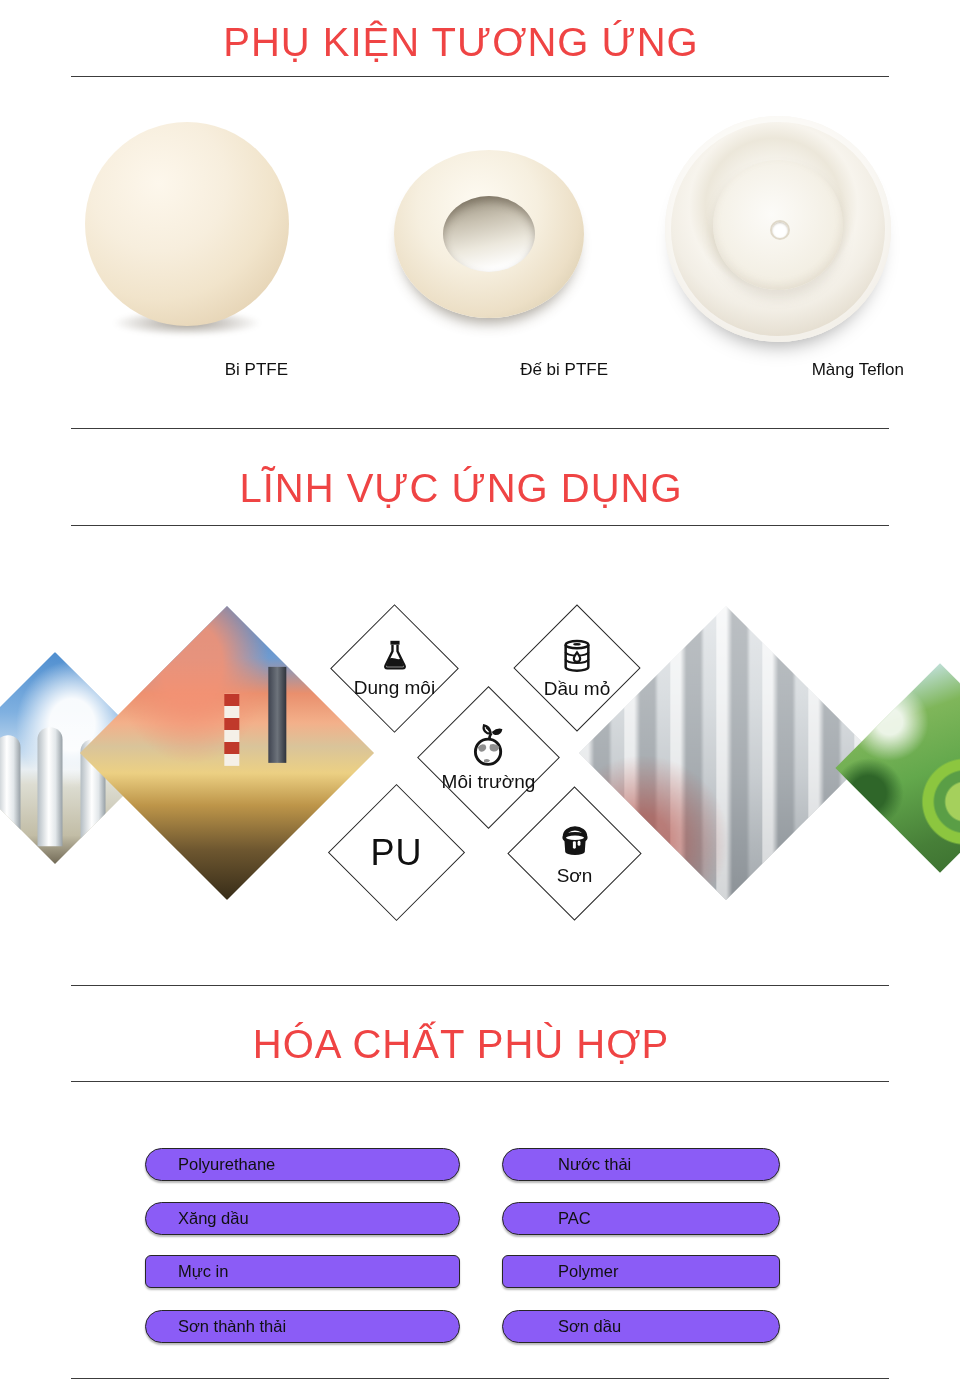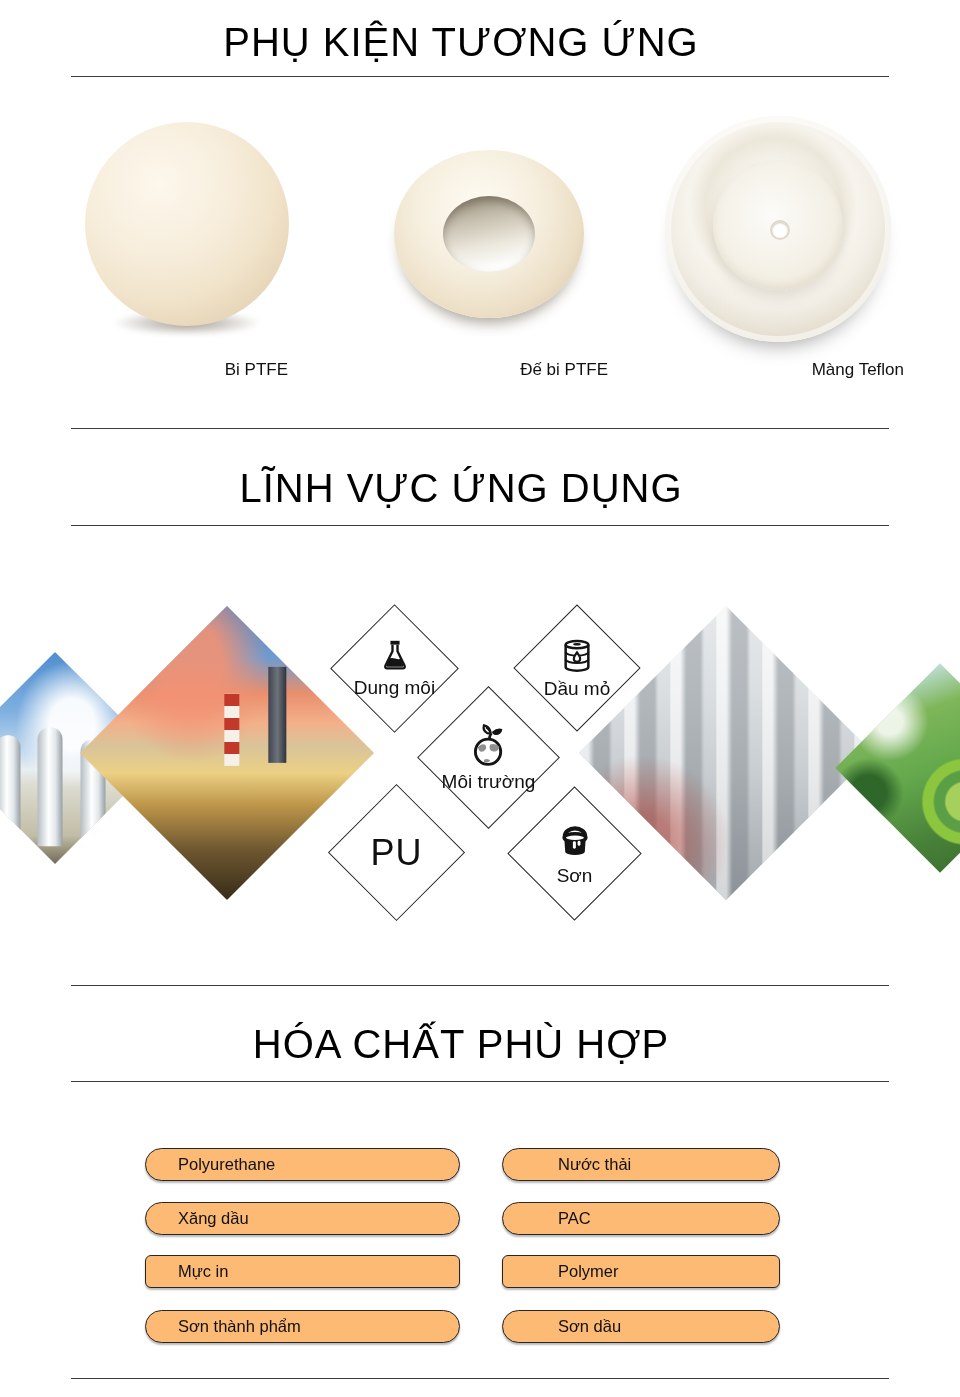--- a/index.html
+++ b/index.html
@@ -1,19 +1,19 @@
 <!DOCTYPE html>
 <html lang="vi"><head>
 <meta charset="utf-8">
 <style>
   html,body{margin:0;padding:0;background:#fff;}
   .page{position:relative;width:960px;height:1397px;background:#ffffff;overflow:hidden;
         font-family:"Liberation Sans",sans-serif;color:#1c1c1c;}
   .sec-title{position:absolute;left:0;width:922px;text-align:center;
-             font-size:40px;font-weight:400;letter-spacing:1px;color:#000000;white-space:nowrap;}
+             font-size:40px;font-weight:400;letter-spacing:1px;color:#ef4444;white-space:nowrap;}
   .rule{position:absolute;left:71px;width:818px;height:1px;background:#3c3c3c;}
 
   
   .ball{position:absolute;left:85px;top:122px;width:204px;height:204px;border-radius:50%;
         background:radial-gradient(circle at 36% 30%, #fdf7ec 0%, #f7eedd 35%, #f1e4cb 60%, #e5d3b4 82%, #d5c09c 97%);}
   .ball-shadow{position:absolute;left:112px;top:310px;width:150px;height:26px;border-radius:50%;
         background:radial-gradient(ellipse at center, rgba(70,58,40,.5) 0%, rgba(70,58,40,0) 70%);filter:blur(2px);}
   .seat{position:absolute;left:394px;top:150px;width:190px;height:168px;}
   .seat-outer{position:absolute;inset:0;border-radius:50%;
         background:radial-gradient(ellipse at 44% 34%, #fefbf3 0%, #f6efdf 40%, #ecdfc6 68%, #d8cbad 88%, #c4b696 100%);
@@ -73,21 +73,21 @@
       radial-gradient(circle at 26% 28%, rgba(255,255,255,.85) 0 6%, rgba(255,255,255,0) 18%),
       radial-gradient(circle at 62% 66%, #a5d05c 0 10%, #5a9e46 11% 16%, #8cc63f 17% 22%, rgba(0,0,0,0) 23%),
       radial-gradient(circle at 16% 62%, #2f6629 0 8%, rgba(0,0,0,0) 16%),
       radial-gradient(circle at 80% 44%, #3e7d33 0 7%, rgba(0,0,0,0) 14%),
       linear-gradient(160deg,#a9d3e8 0%,#cde8f2 10%,#7fb65a 28%,#63a84c 50%,#477f38 75%,#35682b 100%);}
 
   .icon{display:block;line-height:0;}
 
   
   .chem{position:absolute;left:145px;top:1148px;width:692px;height:200px;}
-  .pill{position:absolute;height:33px;box-sizing:border-box;background:#fdba74;border:1.5px solid #262626;
+  .pill{position:absolute;height:33px;box-sizing:border-box;background:#8b5cf6;border:1.5px solid #262626;
         border-radius:17px;display:flex;align-items:center;font-size:16.5px;color:#101010;
         box-shadow:0 2px 2px rgba(0,0,0,.28);}
   .pill.colL{left:0;width:315px;padding-left:32px;}
   .pill.colR{left:357px;width:278px;padding-left:55px;}
   .r0{top:0;} .r1{top:54px;} .r2{top:107px;border-radius:6px;} .r3{top:162px;}
 </style>
 </head>
 <body>
 
 <div class="page">
@@ -220,21 +220,21 @@
     <div class="pill colL r0">
       <span>Polyurethane</span>
     </div>
     <div class="pill colL r1">
       <span>Xăng dầu</span>
     </div>
     <div class="pill colL r2">
       <span>Mực in</span>
     </div>
     <div class="pill colL r3">
-      <span>Sơn thành phẩm</span>
+      <span>Sơn thành thải</span>
     </div>
     <div class="pill colR r0">
       <span>Nước thải</span>
     </div>
     <div class="pill colR r1">
       <span>PAC</span>
     </div>
     <div class="pill colR r2">
       <span>Polymer</span>
     </div>

